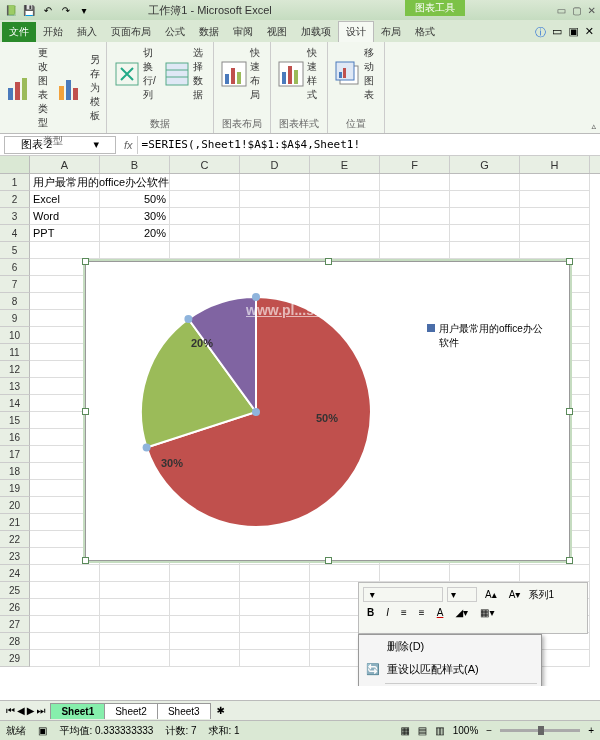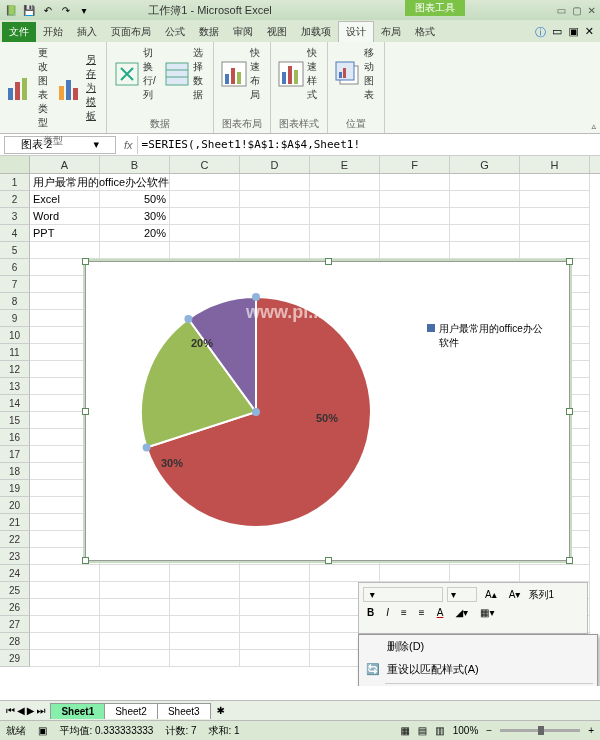--- a/index.html
+++ b/index.html
@@ -41,23 +41,23 @@
 .cell.r { text-align: right; }
 .cell.wide { overflow: visible; }
 
 .chart-obj { position: absolute; left: 85px; top: 105px; width: 485px; height: 300px; background: #fff; border: 1px solid #999; box-shadow: 0 0 0 2px #c5dcc0; }
 .handle { position: absolute; width: 7px; height: 7px; background: #fff; border: 1px solid #5a8a5a; }
 .pie-container { position: absolute; left: 40px; top: 20px; width: 260px; height: 260px; }
 .pie-label { position: absolute; font-size: 11px; font-weight: bold; color: #333; }
 .legend { position: absolute; right: 10px; top: 60px; font-size: 10px; }
 .legend-item { display: flex; align-items: start; gap: 4px; }
 .legend-sw { width: 8px; height: 8px; background: #4a6da8; margin-top: 2px; flex-shrink: 0; }
-.watermark { position: absolute; left: 160px; top: 40px; color: rgba(255,255,255,0.6); font-size: 18px; font-weight: bold; }
-
-.context-menu { position: absolute; left: 358px; top: 410px; width: 240px; background: #f5f5f5; border: 1px solid #999; box-shadow: 2px 2px 4px rgba(0,0,0,0.3); font-size: 11px; z-index: 100; }
+.watermark { position: absolute; left: 160px; top: 40px; color: rgba(255,255,255,0.6); font-size: 14px; font-weight: bold; text-decoration: underline; }
+
+.context-menu { position: absolute; left: 358px; top: 410px; width: 184px; background: #f5f5f5; border: 1px solid #999; box-shadow: 2px 2px 4px rgba(0,0,0,0.3); font-size: 11px; z-index: 100; }
 .mini-toolbar { position: absolute; left: 358px; top: 426px; width: 230px; height: 52px; background: #f5f7f2; border: 1px solid #bbb; padding: 4px; font-size: 10px; z-index: 99; }
 .mini-row { display: flex; gap: 4px; align-items: center; margin-bottom: 3px; }
 .mini-btn { padding: 1px 3px; border: 1px solid transparent; }
 .ctx-item { display: flex; align-items: center; padding: 4px 8px 4px 28px; position: relative; cursor: pointer; }
 .ctx-icon { position: absolute; left: 6px; width: 16px; height: 16px; display: flex; align-items: center; justify-content: center; font-size: 11px; }
 .ctx-sep { height: 1px; background: #ccc; margin: 2px 4px 2px 26px; }
 
 .sheet-tabs { position: absolute; bottom: 20px; left: 0; right: 0; height: 20px; background: #e8efe4; display: flex; align-items: center; border-top: 1px solid #bbb; font-size: 10px; }
 .sheet-nav { display: flex; gap: 2px; padding: 0 6px; }
 .sheet-tab { padding: 2px 10px; background: #fff; border: 1px solid #999; border-bottom: none; margin-left: -1px; }
@@ -124,21 +124,21 @@
 图表类型</span>
       </div>
       <div class="big-btn">
         <span class="icn">
             <svg width="28" height="28">
               <rect x="3" y="12" width="5" height="14" fill="#f2a23c"></rect>
               <rect x="10" y="6" width="5" height="20" fill="#4a7abc"></rect>
               <rect x="17" y="14" width="5" height="12" fill="#c0504d"></rect>
             </svg>
           </span>
-        <span style="white-space:pre-line;text-align:left;text-decoration:underline;">另存为
+        <span style="white-space:pre-line;text-align:right;">另存为
 模板</span>
       </div>
     </div>
     <span class="group-label">类型</span>
   </div>
   <div class="ribbon-group">
     <div class="ribbon-btns">
       <div class="big-btn">
         <span class="icn">
             <svg width="28" height="28">

